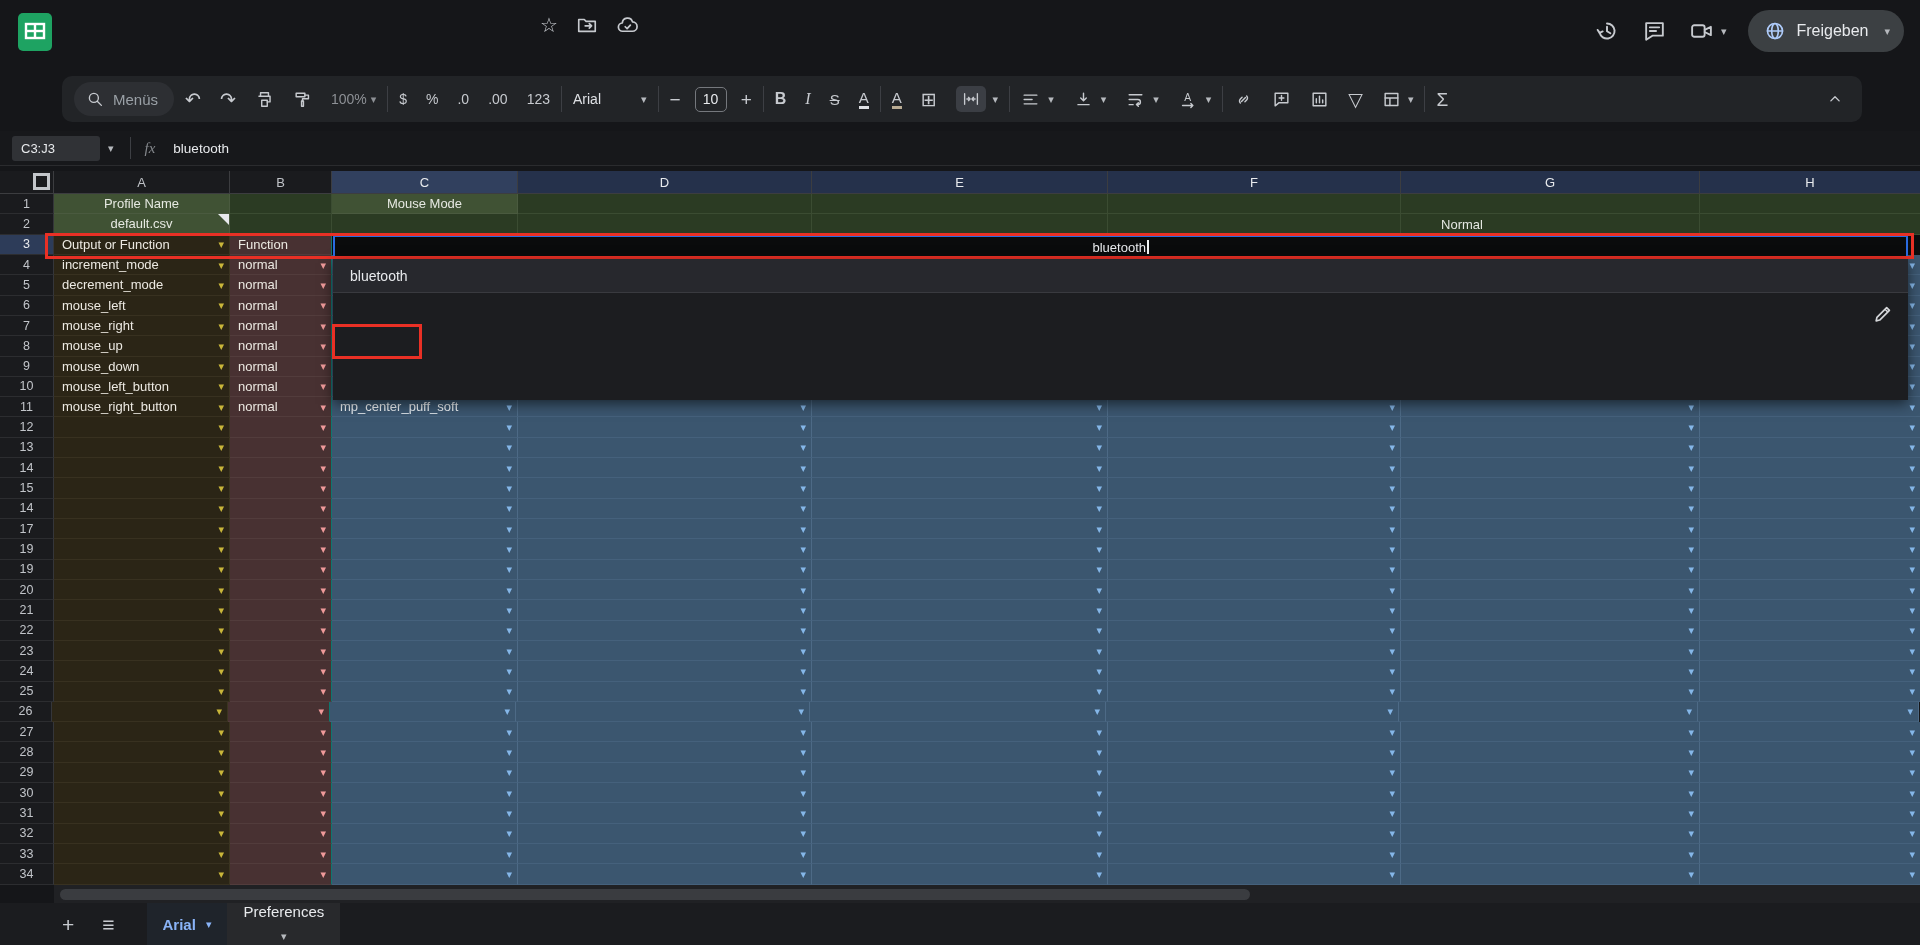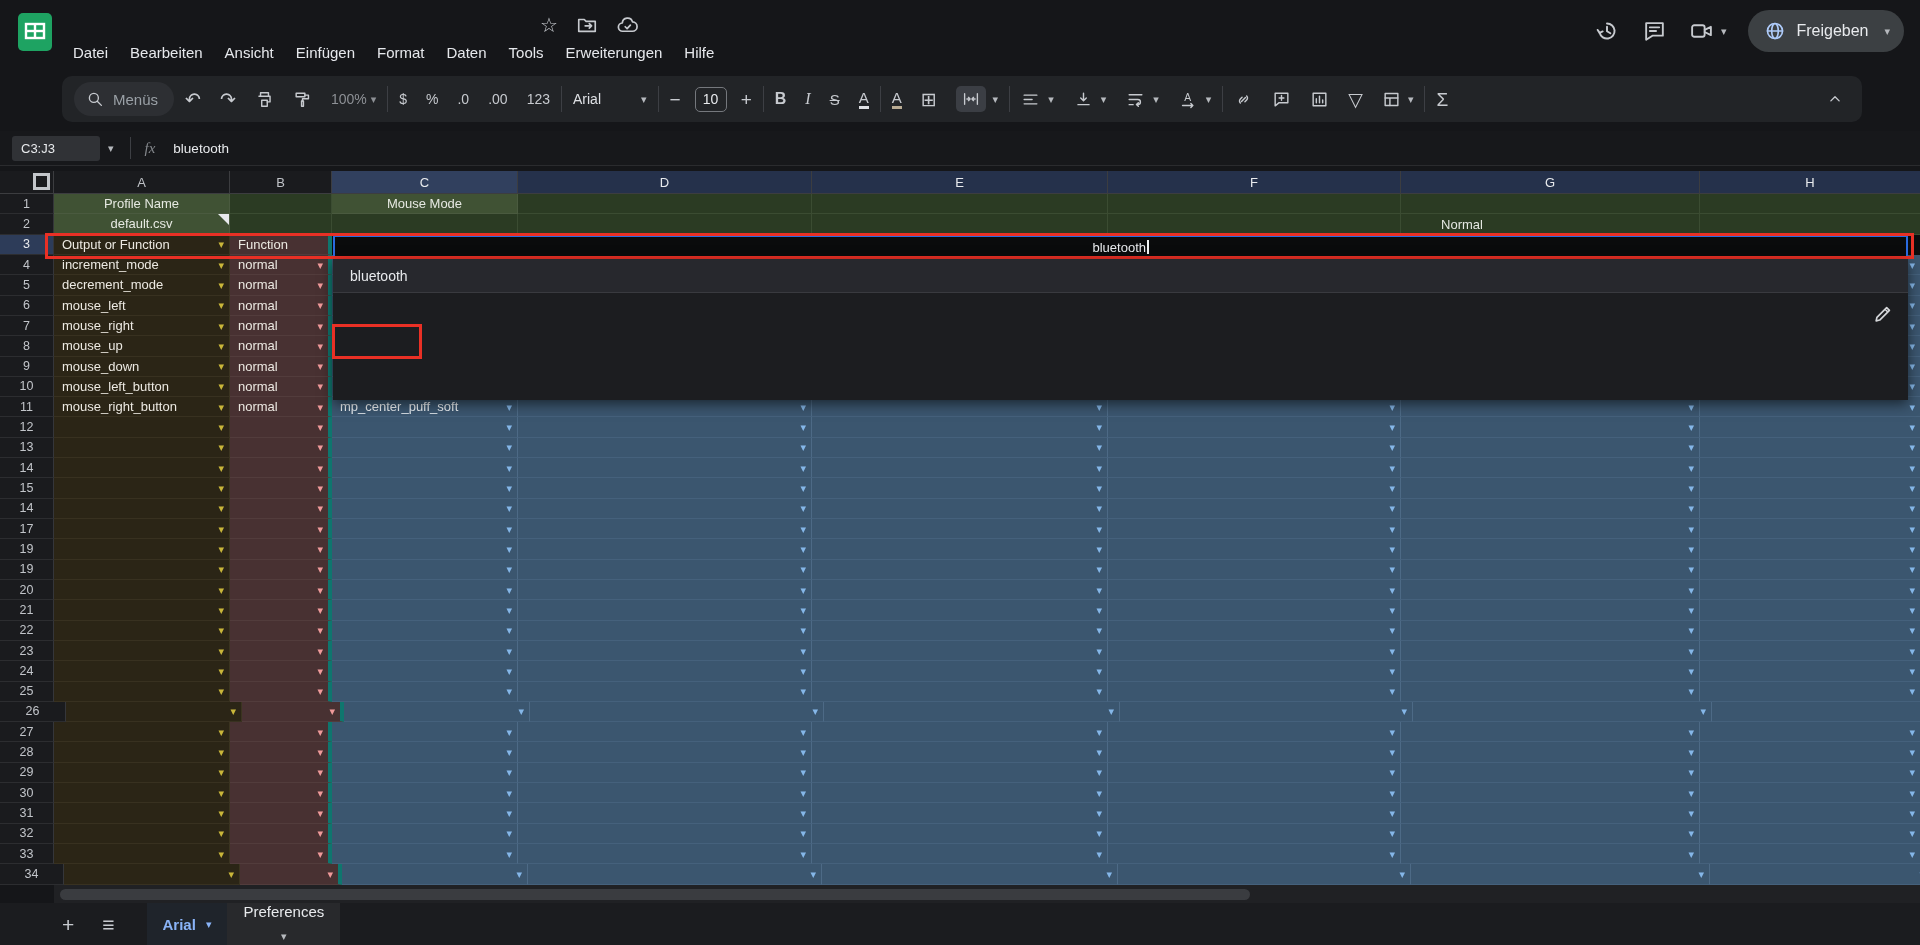--- a/index.html
+++ b/index.html
@@ -69,21 +69,21 @@
   .ch { background:#1a1b1e; color:#bfc2c7; justify-content:center; border-right:1px solid #3c3d40;
     border-bottom:1px solid #3c3d40; }
   .ch.sel { background:#25314b; color:#e8eaed; }
   .ch.selc { background:#31405e; }
   .num { background:#1a1b1e; color:#c2c5ca; justify-content:center; border-right:1px solid #35363a;
     border-bottom:1px solid #2c2d30; font-size:12.5px; }
   .numsel { background:#2d3c59; color:#e8eaed; }
   .green-l { background:#405234; color:#e6e9e2; border-right:1px solid #4a5a3f; border-bottom:1px solid #4a5a3f; }
   .green-d { background:#2b3b23; border-right:1px solid #3b4c32; border-bottom:1px solid #3b4c32; }
   .olive { background:#2b2516; color:#ece9e2; border-right:1px solid #3b3420; border-bottom:1px solid #383120; }
-  .maroon { background:#483132; color:#ece9e2; border-right:4px solid #0f766e; border-bottom:1px solid #523c3c; }
+  .maroon { background:#483132; color:#ece9e2; border-right:1px solid #0f766e; border-bottom:1px solid #523c3c; }
   .blue { background:#3b566f; color:#ecf0f4; border-right:1px solid #4d6a86; border-bottom:1px solid #45617c; }
   .editbase { background:#0b0c0d; }
   .tc { justify-content:center; }
   .tl { padding-left:8px; }
   .arr { position:absolute; right:5px; top:50%; transform:translateY(-50%); font-size:11px; line-height:1; }
   .arr.y { color:#c9b63a; } .arr.p { color:#ef9a9a; } .arr.b { color:#85b7e8; }
   .note-tri { position:absolute; right:0; top:0; width:0; height:0;
     border-top:11px solid #e8eaed; border-left:11px solid transparent; }
 
   
@@ -133,31 +133,20 @@
       <span style="font-size:20px;color:#c7cacf;">☆</span>
       <svg class="ic" width="22" height="22" viewBox="0 0 24 24">
         <path d="M3 6h6l2 2h10v11H3z"></path>
           <path d="M10 13h7M14.5 10.5L17 13l-2.5 2.5"></path>
       </svg>
       <svg class="ic" width="23" height="23" viewBox="0 0 24 24">
         <path d="M7 18a4.3 4.3 0 0 1-.4-8.6A5.4 5.4 0 0 1 17.2 8.2 3.9 3.9 0 0 1 17 18z"></path>
         <path d="M9.6 13.3l2 2 3.4-3.6"></path>
       </svg>
     </div>
-    <div class="menubar">
-      <span>Datei</span>
-      <span>Bearbeiten</span>
-      <span>Ansicht</span>
-      <span>Einfügen</span>
-      <span>Format</span>
-      <span>Daten</span>
-      <span>Tools</span>
-      <span>Erweiterungen</span>
-      <span>Hilfe</span>
-    </div>
     <div class="top-right">
       <svg class="ic" width="26" height="26" viewBox="0 0 24 24">
         <path d="M12 5a7 7 0 1 1-6.8 8.7"></path>
           <path d="M5.2 13.7L3.4 11M5.2 13.7L8 12.4"></path>
         <path d="M12 8v4.2l3.1 1.9"></path>
       </svg>
       <svg class="ic" width="25" height="25" viewBox="0 0 24 24">
         <path d="M4 4h16v12H10l-6 4z"></path>
           <path d="M7.5 8h9M7.5 11.5h6"></path>
       </svg>
@@ -972,21 +961,21 @@
           <span class="arr b">▾</span>
         </div>
         <div class="gc blue" style="width: 299px;">
           <span class="arr b">▾</span>
         </div>
         <div class="gc blue" style="width: 221px;">
           <span class="arr b">▾</span>
         </div>
       </div>
       <div class="grow">
-        <div class="gc num" style="width: 66px;">26</div>
+        <div class="gc num" style="width: 52px;">26</div>
         <div class="gc olive" style="width: 176px;">
           <span class="arr y">▾</span>
         </div>
         <div class="gc maroon" style="width: 102px;">
           <span class="arr p">▾</span>
         </div>
         <div class="gc blue" style="width: 186px;">
           <span class="arr b">▾</span>
         </div>
         <div class="gc blue" style="width: 294px;">
@@ -1188,21 +1177,21 @@
           <span class="arr b">▾</span>
         </div>
         <div class="gc blue" style="width: 299px;">
           <span class="arr b">▾</span>
         </div>
         <div class="gc blue" style="width: 221px;">
           <span class="arr b">▾</span>
         </div>
       </div>
       <div class="grow">
-        <div class="gc num" style="width: 64px;">34</div>
+        <div class="gc num" style="width: 54px;">34</div>
         <div class="gc olive" style="width: 176px;">
           <span class="arr y">▾</span>
         </div>
         <div class="gc maroon" style="width: 102px;">
           <span class="arr p">▾</span>
         </div>
         <div class="gc blue" style="width: 186px;">
           <span class="arr b">▾</span>
         </div>
         <div class="gc blue" style="width: 294px;">

